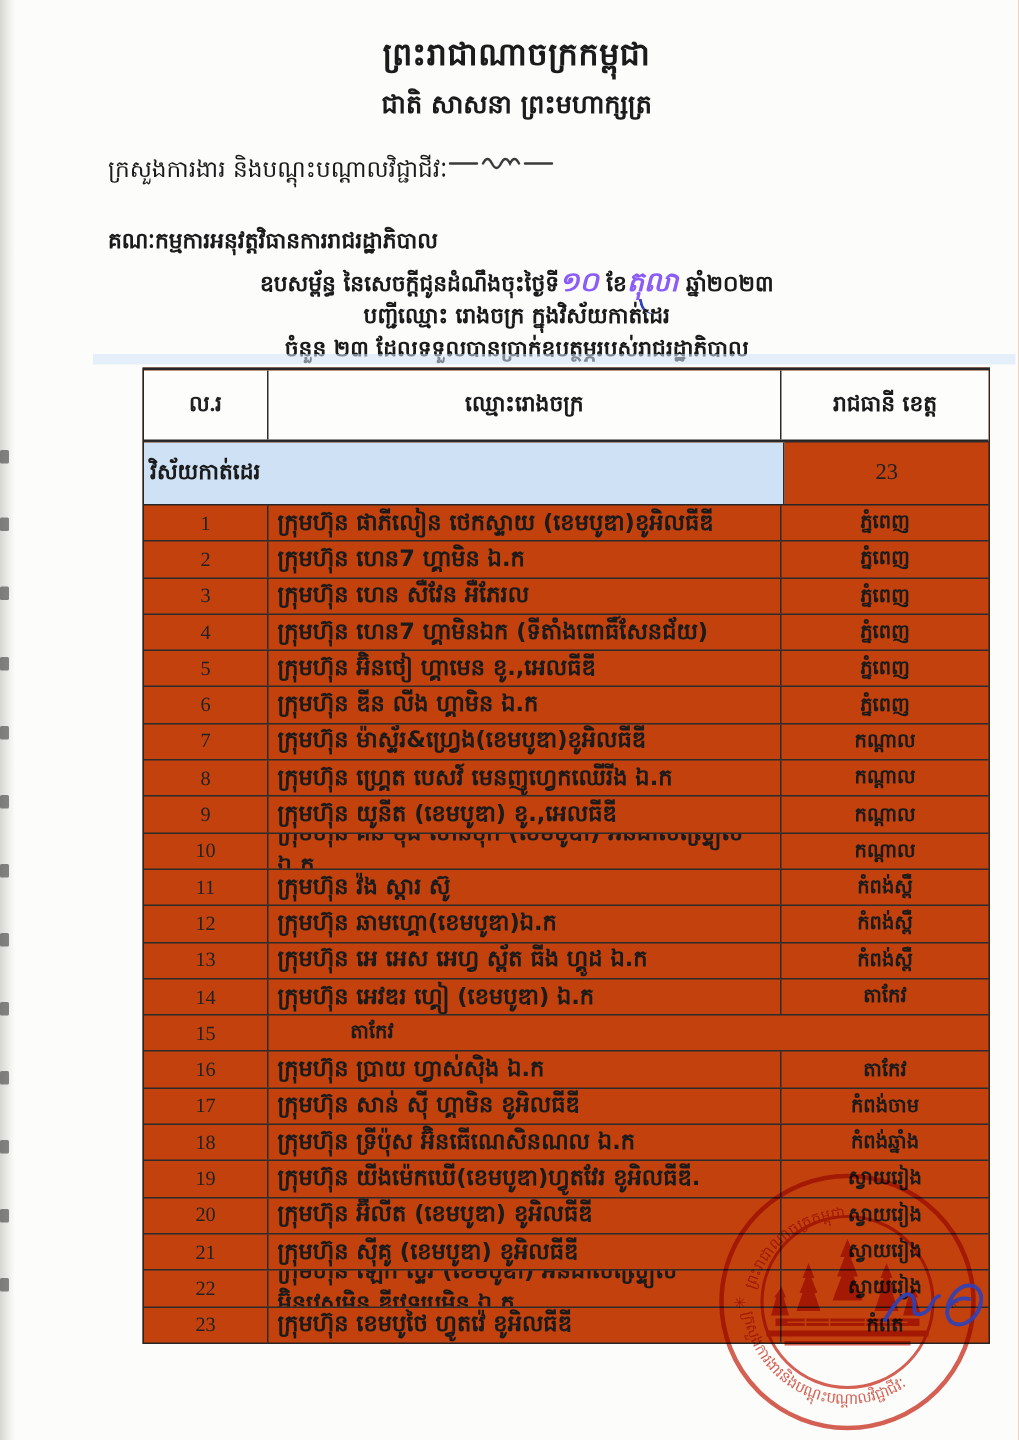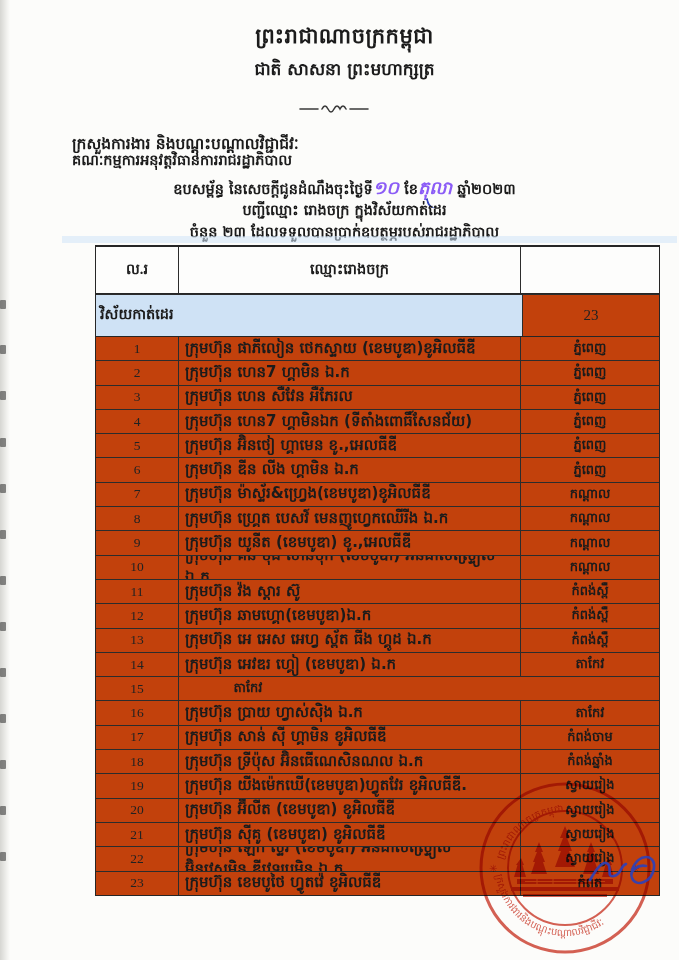--- a/index.html
+++ b/index.html
@@ -7,21 +7,21 @@
   #page{position:relative;width:679px;height:960px;margin:0 auto;background:#fcfcfa;overflow:hidden;color:#1b1b1b;}
   
   .scan-edge{position:absolute;left:0;top:0;width:10px;height:960px;background:linear-gradient(90deg,#d6d6d2,#f2f2ef 70%,rgba(0,0,0,0));}
   .scan-mark{position:absolute;left:0;width:6px;height:9px;background:#4a4a48;opacity:.65;border-radius:1px;}
   
   .center{position:absolute;left:40px;right:30px;text-align:center;}
   .kh{font-weight:700;}
   #kingdom{top:22px;font-size:21px;letter-spacing:.5px;}
   #motto{top:58px;font-size:17px;}
   #ornament{position:absolute;top:99px;left:0;right:10px;text-align:center;}
-  #ministry{position:absolute;left:72px;top:134px;font-size:15.5px;font-weight:700;}
+  #ministry{position:absolute;left:72px;top:103px;font-size:15.5px;font-weight:400;}
   #committee{position:absolute;left:72px;top:151px;font-size:14.5px;font-weight:700;}
   #annex{top:176px;font-size:14.5px;}
   #subtitle1{top:201px;font-size:14.5px;}
   #subtitle2{top:223px;font-size:14.5px;}
   .handwriting{color:#8b5cf6;font-style:italic;font-weight:600;position:relative;font-size:18px;}
   .handwriting.month::after{content:"";position:absolute;left:9px;bottom:-11px;width:9px;height:12px;border-left:2px solid #3246bb;border-radius:0 0 0 9px;transform:rotate(-14deg);}
   .blue-streak{position:absolute;top:236px;left:62px;width:615px;height:7px;background:#cfe3f7;opacity:.55;}
   
   #tbl{position:absolute;left:95px;top:245px;width:563px;border:1.6px solid #262626;border-top-width:2.6px;background:#c2410c;}
   .trow{display:flex;border-top:1px solid #2c2c2c;}
@@ -65,20 +65,21 @@
 
   <div id="subtitle1" class="center kh">បញ្ជីឈ្មោះ រោងចក្រ ក្នុងវិស័យកាត់ដេរ</div>
   <div id="subtitle2" class="center kh">ចំនួន ២៣ ដែលទទួលបានប្រាក់ឧបត្ថម្ភរបស់រាជរដ្ឋាភិបាល</div>
 
   <div class="blue-streak"></div>
 
   <div id="tbl">
     <div class="trow hrow">
       <div class="cell c-no">ល.រ</div>
       <div class="cell c-name">ឈ្មោះរោងចក្រ</div>
+      <div class="cell c-prov">រាជធានី ខេត្ត</div>
     </div>
     <div class="trow srow">
       <div class="cell s-label">វិស័យកាត់ដេរ</div>
       <div class="cell s-count">23</div>
     </div>
     <div>
     <div class="trow drow">
       <div class="cell c-no">1</div>
       <div class="cell c-name">ក្រុមហ៊ុន ផាភីលៀន ថេកស្ទាយ (ខេមបូឌា)ខូអិលធីឌី</div>
       <div class="cell c-prov">ភ្នំពេញ</div>

